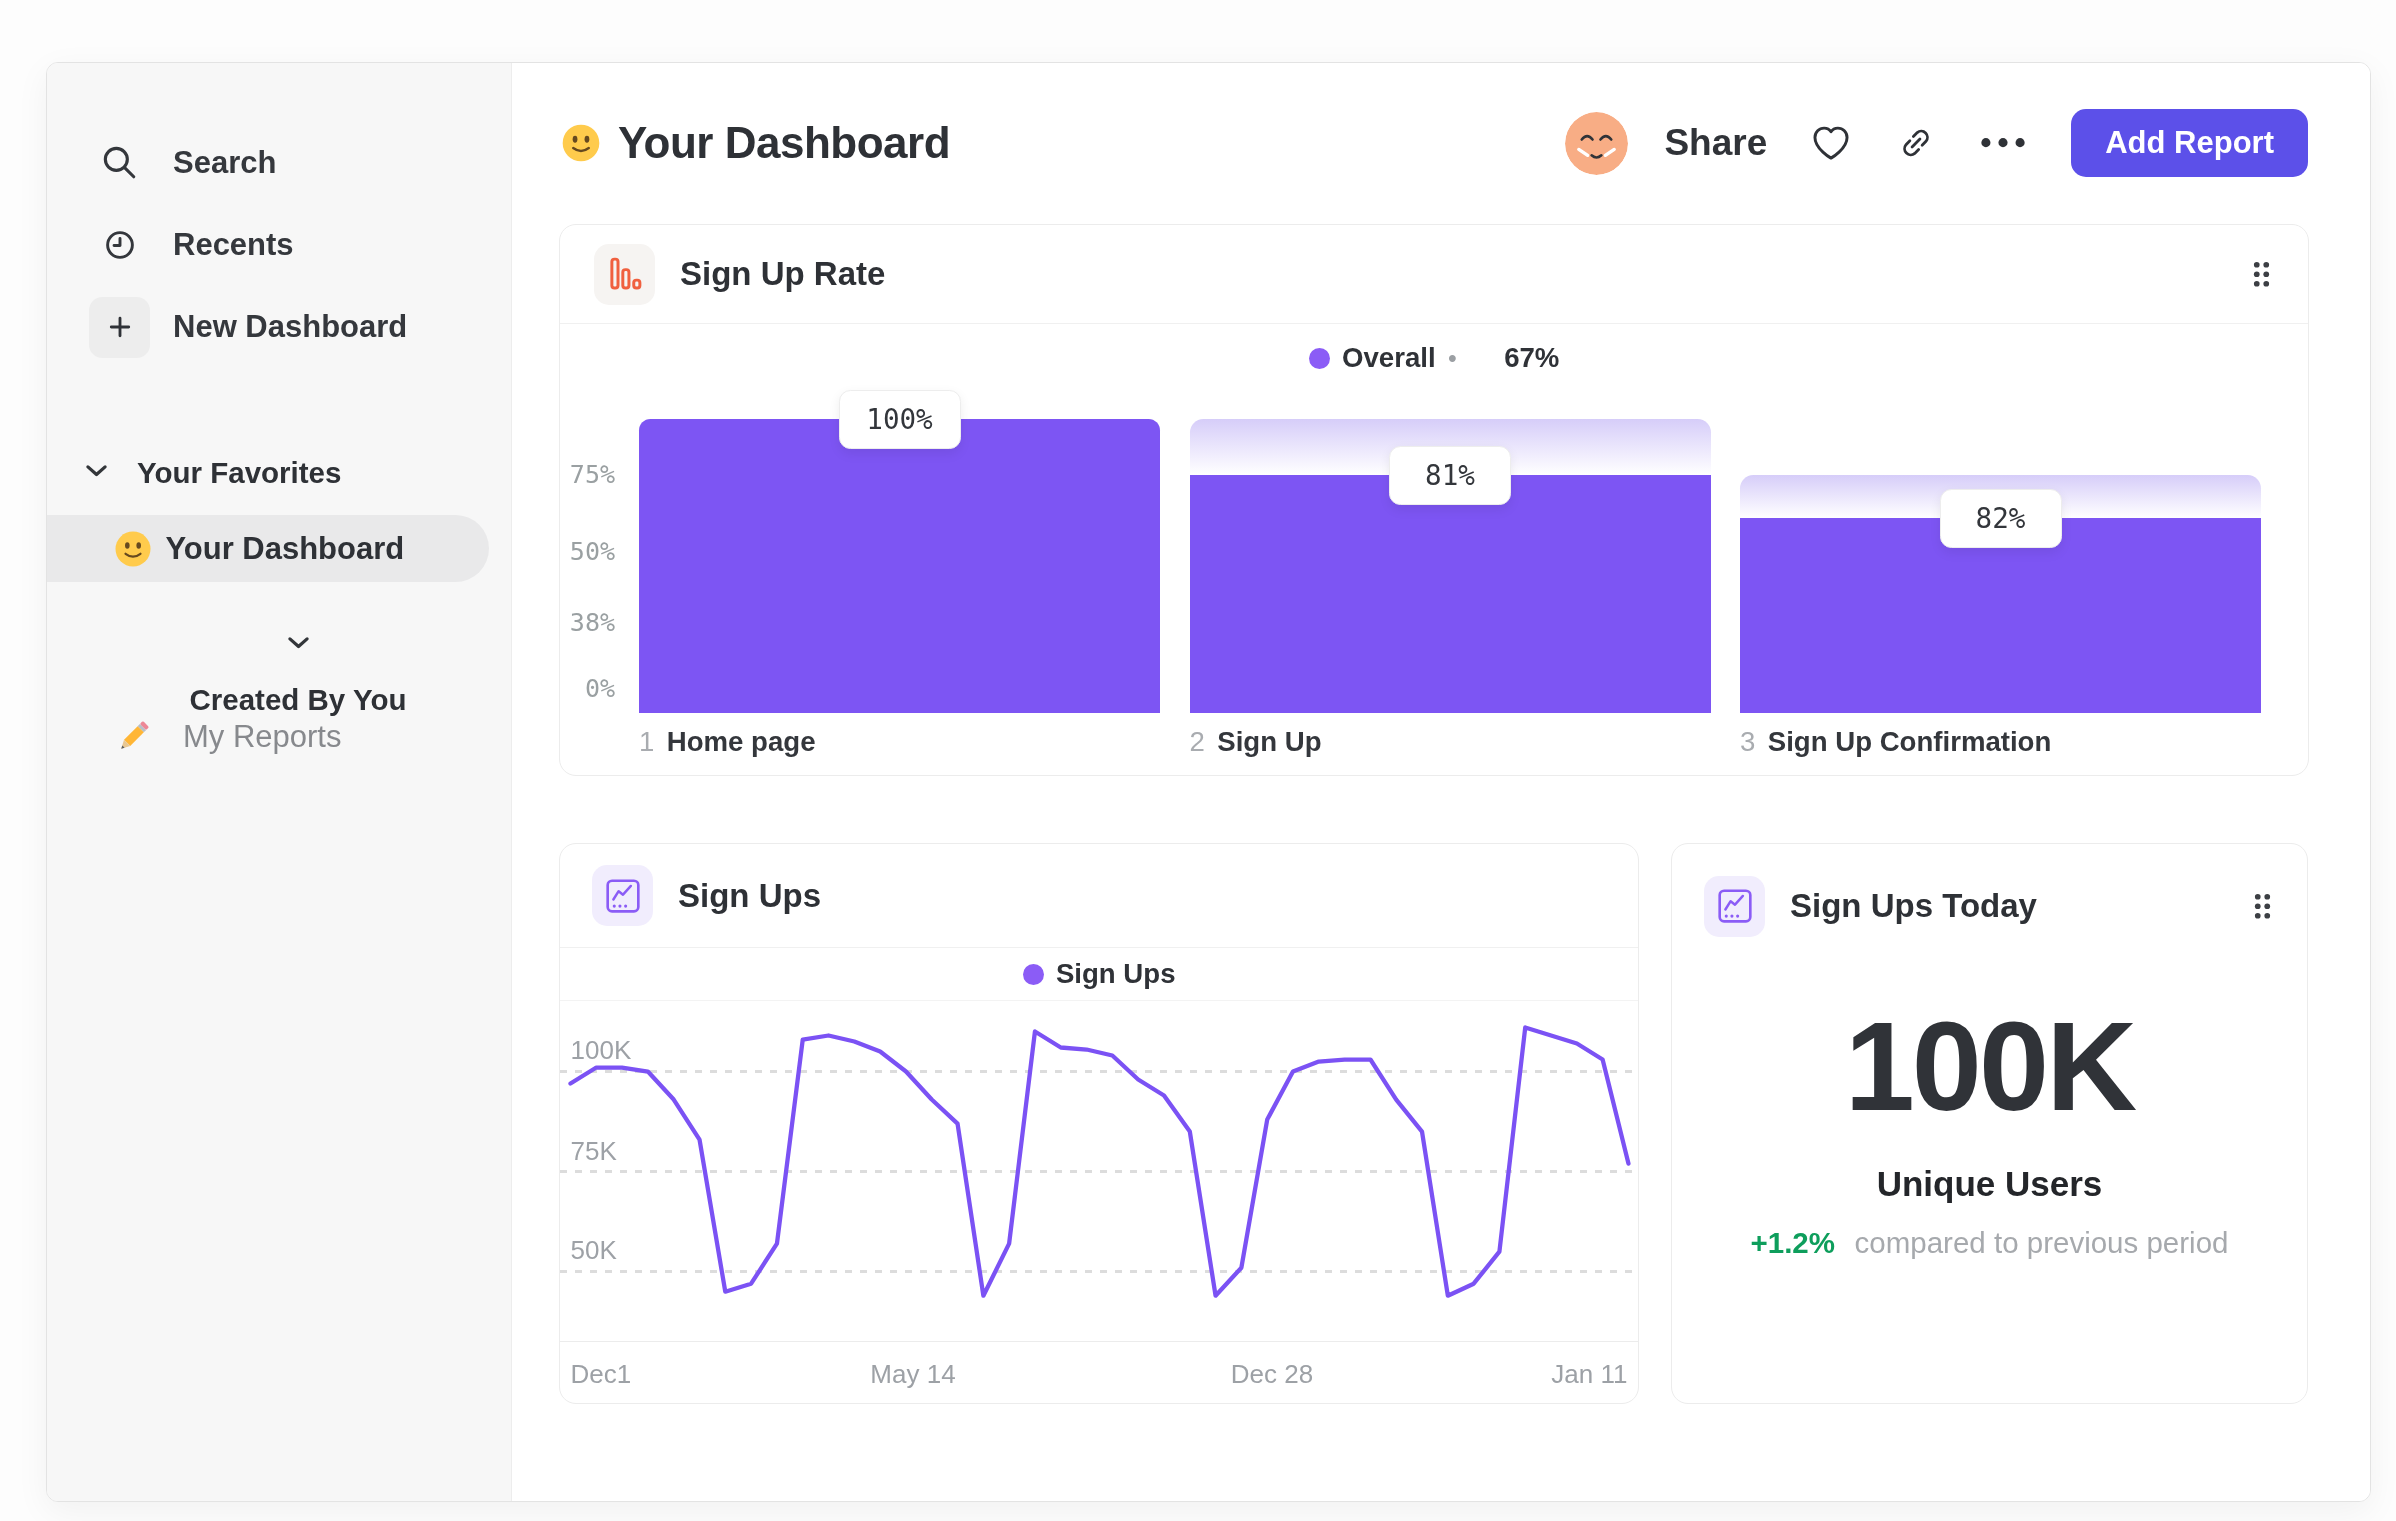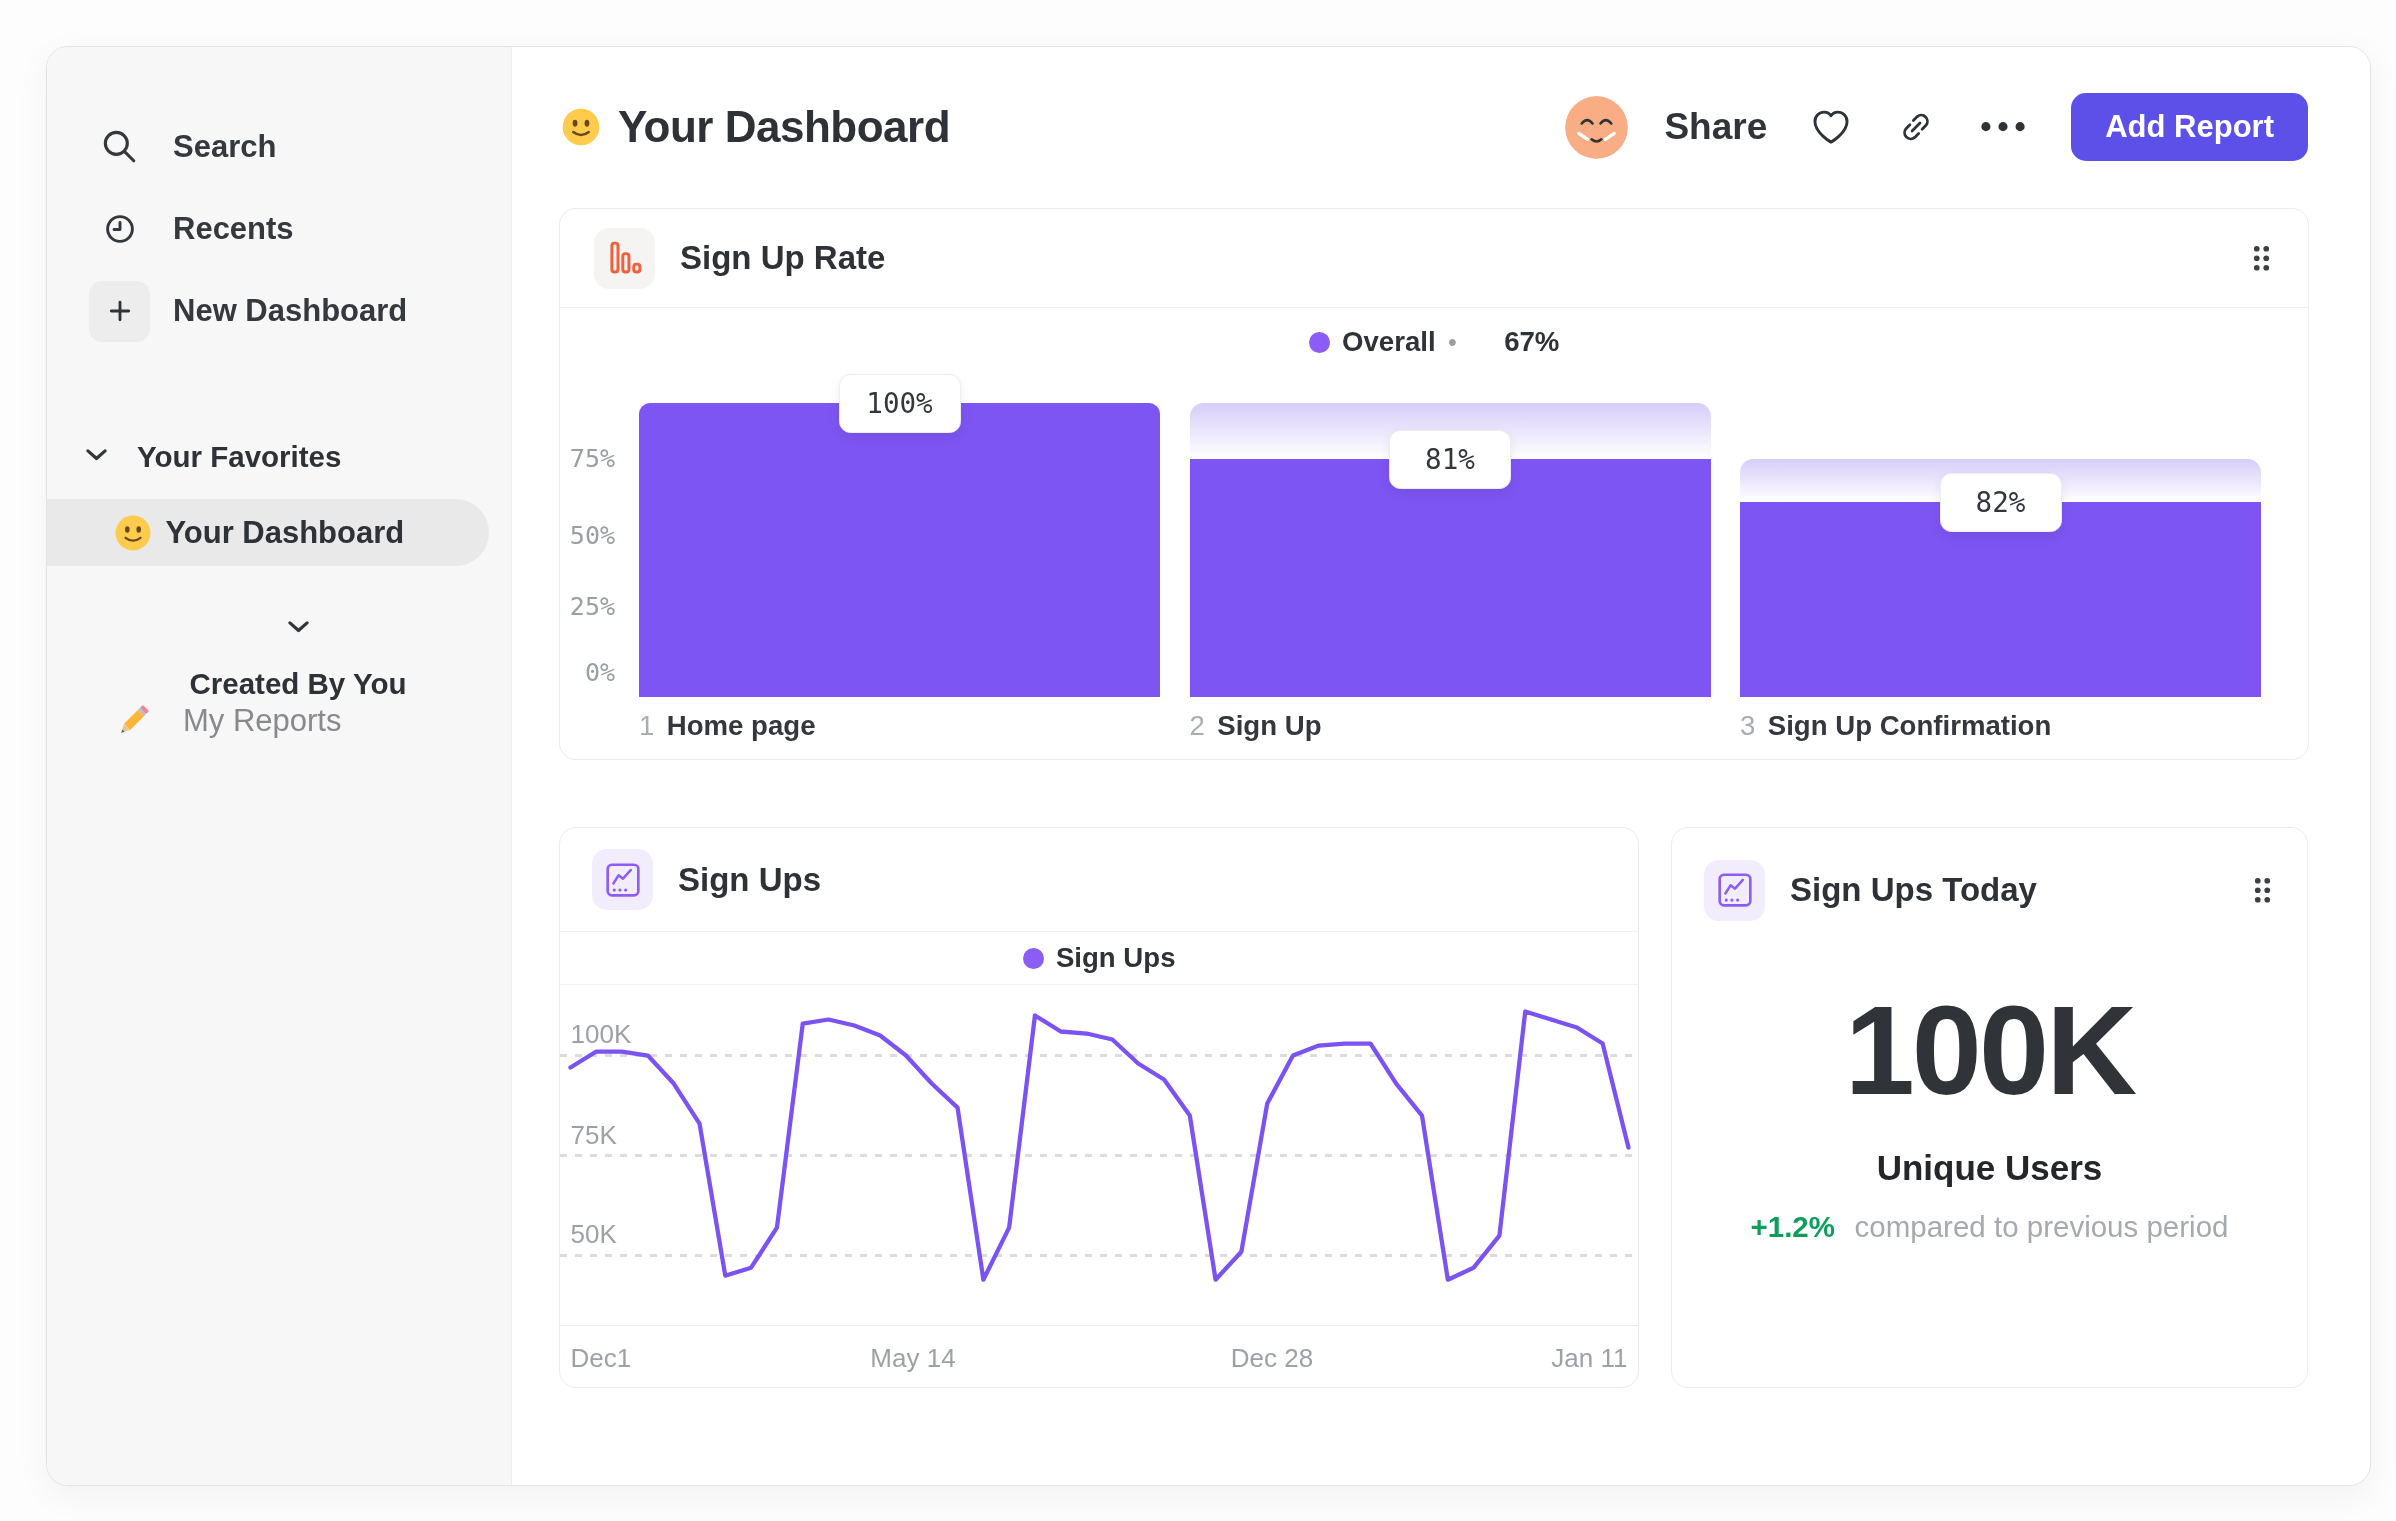--- a/index.html
+++ b/index.html
@@ -1,20 +1,20 @@
 <!DOCTYPE html>
 <html style="font-size:15px"><head>
 <meta charset="utf-8">
 <style>
   * { margin:0; padding:0; box-sizing:border-box; }
   html,body { width:2397px; height:1522px; background:#fdfdfd; overflow:hidden;
               font-family:"Liberation Sans","DejaVu Sans",sans-serif; }
 
-  .window { position:absolute; left:46px; top:46px; width:2325px; height:1440px;
-            background:#fff; border:1.9px solid #e3e3e3; border-radius:22px;
+  .window { position:absolute; left:46px; top:62px; width:2325px; height:1440px;
+            background:#fff; border:1.9px solid #e3e3e3; border-radius:12px;
             box-shadow:0 9.5px 34px rgba(0,0,0,.05); display:flex; overflow:hidden; }
 
   
   .sidebar { width:465px; flex:none; background:#f7f7f7; border-right:1px solid #ededed; position:relative; }
   .nav { position:absolute; top:59px; left:0; right:0; }
   .nav-row { display:flex; align-items:center; height:82px; padding-left:42px; gap:23px; cursor:pointer; }
   .nav-ic { width:61px; height:61px; display:flex; align-items:center; justify-content:center; flex:none; }
   .nav-ic.boxed { background:#ededed; border-radius:13.3px; }
   .nav-label { font-size:31px; font-weight:600; color:#35383d; }
   .sec { display:flex; align-items:center; gap:29px; padding-left:38px; height:57px; cursor:pointer; }
@@ -253,21 +253,21 @@
       <div class="legend-row">
         <span class="legend-dot"></span>
         <span class="legend-label">Overall</span>
         <span class="legend-sep">•</span>
         <span class="legend-value">67%</span>
       </div>
 
       <div class="fplot">
         <span class="fy" style="top:68px;">75%</span>
         <span class="fy" style="top:145px;">50%</span>
-        <span class="fy" style="top:216px;">25%</span>
+        <span class="fy" style="top:216px;">38%</span>
         <span class="fy" style="top:282px;">0%</span>
         <div class="fbars">
           <div class="fbar first" style="height: 294px;">
             <div class="ftag">
                 <span class="ftag-text">100%</span>
               </div>
           </div>
           <div class="fbar" style="height: 238px;">
             <div class="fcap" style="height: 56px;"></div>
             <div class="ftag">

